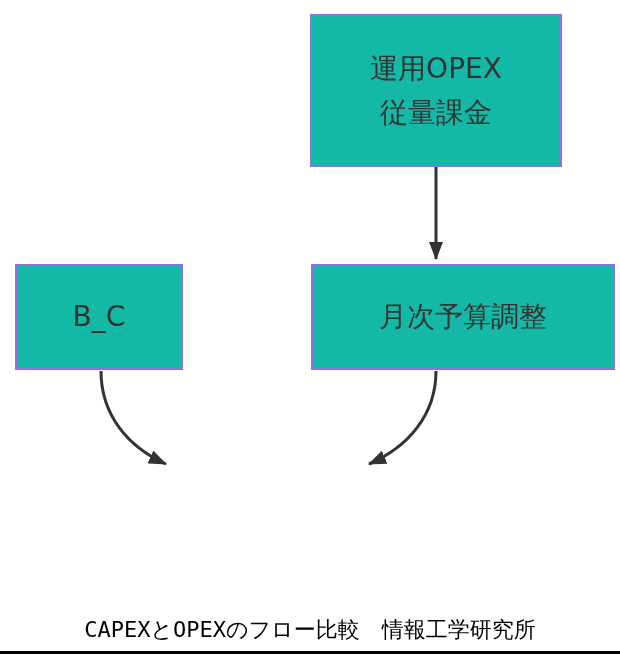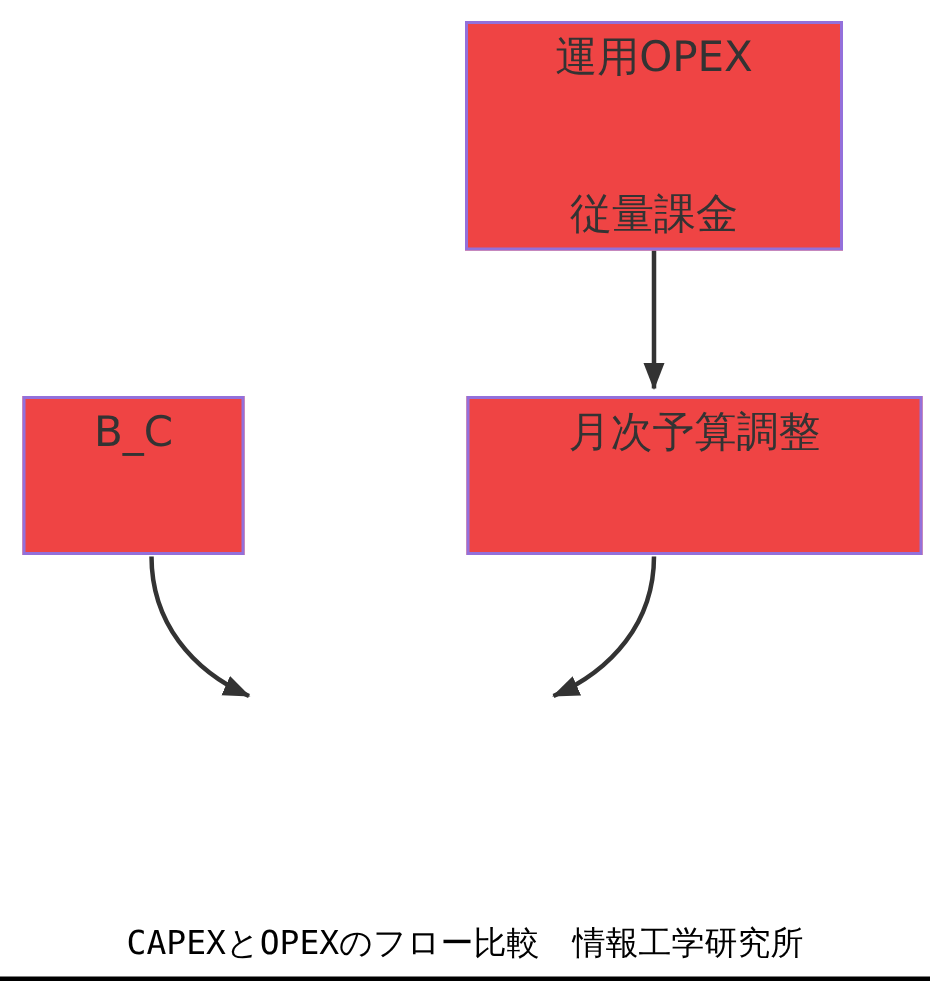--- a/index.html
+++ b/index.html
@@ -19,33 +19,33 @@
     position: absolute;
     left: 0;
     top: 0;
     width: 620px;
     height: 668px;
     pointer-events: none;
   }
   .node {
     position: absolute;
     box-sizing: border-box;
-    background: #ef4444;
+    background: #14b8a6;
     border: 2.5px solid #9370DB;
     color: #333333;
     display: flex;
     flex-direction: column;
     align-items: center;
-    justify-content: space-between;
+    justify-content: center;
     text-align: center;
     font-size: 28px;
     line-height: 44px;
   }
   .node-opex    { left: 310px; top: 14px;  width: 252px; height: 153px; }
-  .node-bc      { left: 15px;  top: 264px; width: 148px; height: 106px; }
+  .node-bc      { left: 15px;  top: 264px; width: 168px; height: 106px; }
   .node-monthly { left: 283px; top: 264px; width: 304px; height: 106px; margin-left: 28px; }
   .node-tco     { left: 148px; top: 468px; width: 239px; height: 106px; }
   .caption {
     position: absolute;
     left: 0;
     right: 0;
     bottom: 14px;
     border-bottom: 3px solid #000000;
     padding-bottom: 2px;
     text-align: center;

